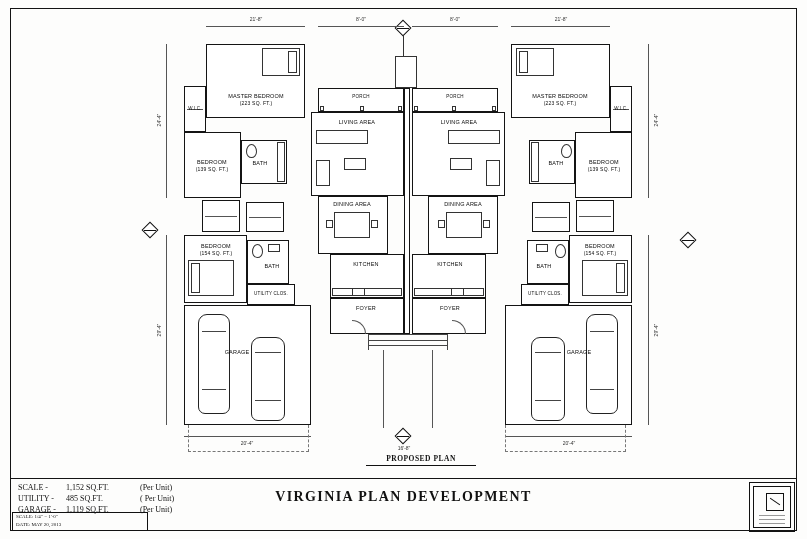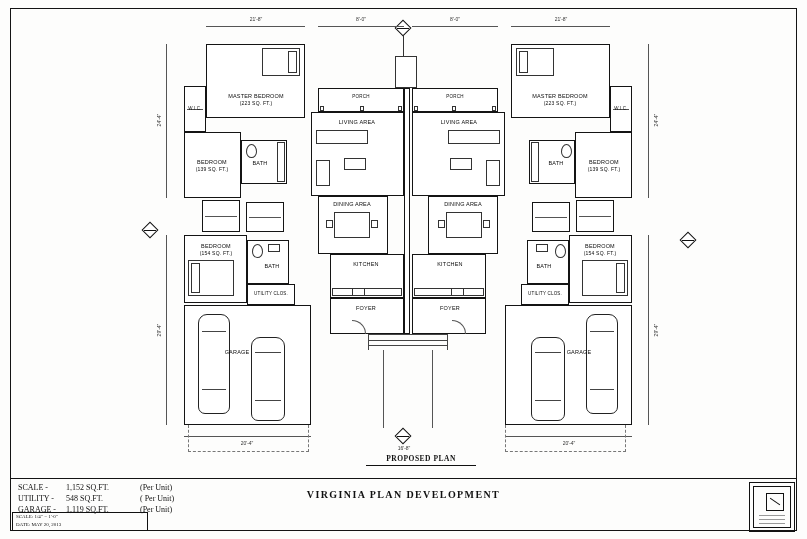--- a/index.html
+++ b/index.html
@@ -33,21 +33,21 @@
   .steps i{position:absolute;left:0;right:0;border-top:0.8px solid #444;}
   .walk{position:absolute;border-left:0.9px solid #555;border-right:0.9px solid #555;}
   .dash{position:absolute;border-left:1px dashed #777;border-right:1px dashed #777;border-bottom:1px dashed #777;}
   .arc{position:absolute;width:13px;height:13px;border-top:1px solid #555;border-right:1px solid #555;border-top-right-radius:100%;}
   .rod{position:absolute;left:2px;right:2px;border-top:0.8px solid #555;}
   .vline{position:absolute;width:0;border-left:0.9px solid #333;}
 
   .caption{position:absolute;left:366px;top:454px;width:110px;text-align:center;
            font-weight:bold;font-size:7.5px;letter-spacing:.5px;border-bottom:1px solid #111;padding-bottom:2px;}
   .page-title{position:absolute;left:0;right:0;top:489px;text-align:center;font-weight:bold;
-              font-size:10px;letter-spacing:1.4px;}
+              font-size:14px;letter-spacing:1.4px;}
   .stats{position:absolute;left:18px;top:483px;font-size:8px;line-height:1.35;}
   .stats .s-l{display:inline-block;width:48px;}
   .stats .s-v{display:inline-block;width:74px;}
   .scalebox{position:absolute;left:12px;top:512px;width:128px;height:17px;border:1px solid #111;
             font-size:5px;line-height:1.6;padding:0 3px;box-sizing:content-box;}
   .logobox{position:absolute;right:12px;top:482px;width:44px;height:48px;border:1.2px solid #111;}
   .logobox .inner{position:absolute;inset:3px;border:0.8px solid #111;}
   .logobox .emblem{position:absolute;left:12px;top:6px;width:16px;height:16px;border:1px solid #111;}
   .logobox .emblem::before{content:"";position:absolute;left:2px;top:7px;right:2px;border-top:1px solid #111;transform:rotate(35deg);}
   .logobox .tl{position:absolute;left:5px;right:5px;height:1px;background:#999;}
@@ -246,21 +246,21 @@
   <div class="lbl" style="left:455px;top:97px;font-size:4.5px">PORCH</div>
 
   <div class="caption">PROPOSED PLAN</div>
 
   <div class="page-title">VIRGINIA PLAN DEVELOPMENT</div>
   <div class="stats">
     <div>
       <span class="s-l">SCALE -</span><span class="s-v">1,152 SQ.FT.</span><span class="s-n">(Per Unit)</span>
     </div>
     <div>
-      <span class="s-l">UTILITY -</span><span class="s-v">548 SQ.FT.</span><span class="s-n">( Per Unit)</span>
+      <span class="s-l">UTILITY -</span><span class="s-v">485 SQ.FT.</span><span class="s-n">( Per Unit)</span>
     </div>
     <div>
       <span class="s-l">GARAGE -</span><span class="s-v">1,119 SQ.FT.</span><span class="s-n">(Per Unit)</span>
     </div>
   </div>
   <div class="scalebox">
     <div>SCALE: 1/4" = 1'-0"</div>
     <div>DATE: MAY 20, 2013</div>
   </div>
   <div class="logobox">

